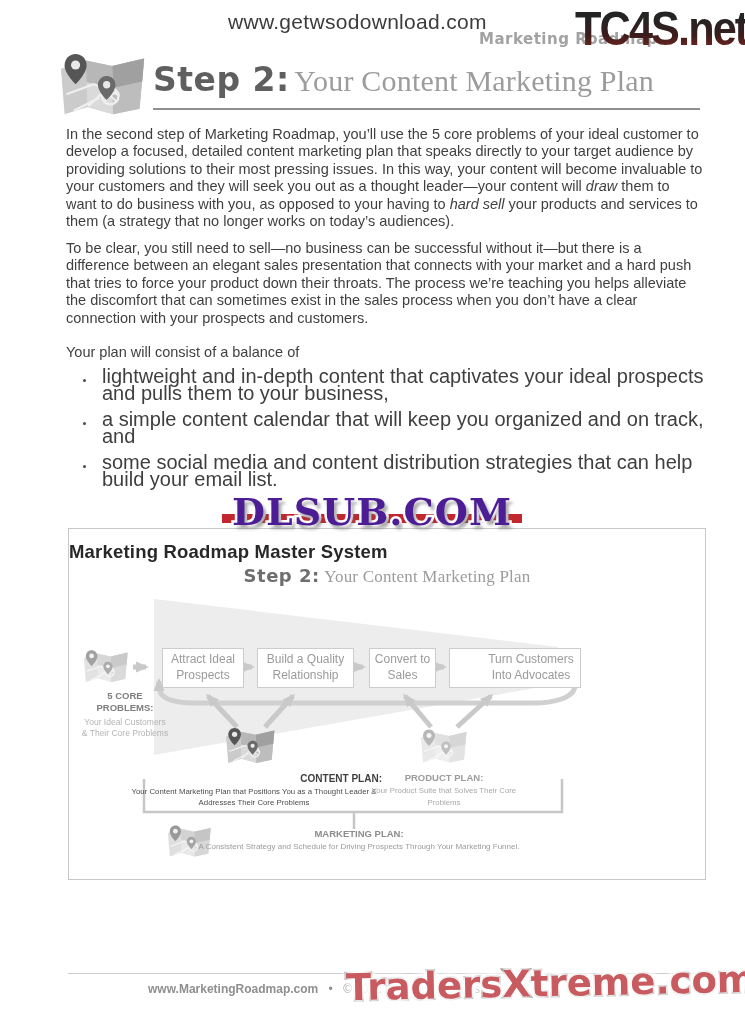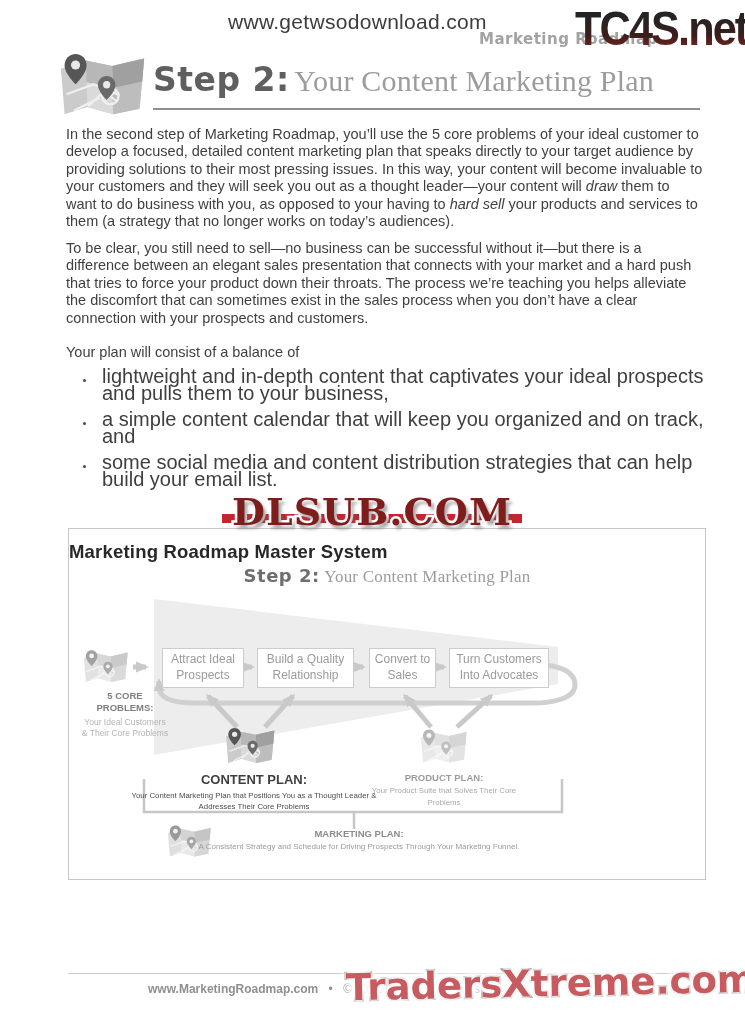--- a/index.html
+++ b/index.html
@@ -29,49 +29,49 @@
   .blist{position:absolute;left:66px;top:368px;width:620px;margin:0;padding:0 0 0 30px;
          font-size:20px;line-height:17.4px;color:#3f3f3f;}
   .blist li{padding-left:6px;margin-bottom:8px;}
   .blist li::marker{color:#4a4a4a;font-size:11px;}
 
   
   .dlsub-wrap{position:absolute;left:226px;top:489px;width:292px;height:58px;z-index:5;}
   .dlsub-bar{position:absolute;left:-4px;right:-4px;top:25px;height:9px;background:#c1272d;}
   .dlsub{position:absolute;left:0;top:0;width:100%;text-align:center;
          font-family:"DejaVu Serif",serif;font-weight:bold;font-size:38px;letter-spacing:1px;
-         color:#7f1d1d;paint-order:stroke;-webkit-text-stroke:5px #ffffff;
+         color:#4c1d95;paint-order:stroke;-webkit-text-stroke:5px #ffffff;
          text-shadow:3px 4px 3px rgba(110,110,110,.55);}
 
   
   .diagram{position:absolute;left:68px;top:528px;width:636px;height:350px;background:#fff;
            border:1px solid #c8c8c8;}
   .dg-title{position:absolute;left:0;right:0;top:12px;
             font-size:18.5px;font-weight:bold;color:#282828;letter-spacing:.2px;}
   .dg-sub{position:absolute;left:0;right:0;top:36px;text-align:center;white-space:nowrap;}
   .dg-sub .step-label{font-size:18px;color:#6e6e6e;}
   .dg-sub .step-title{font-size:17px;color:#9c9c9c;}
   .dg-canvas{position:absolute;left:0;top:0;width:636px;height:350px;}
   .flowbox{position:absolute;display:flex;align-items:center;justify-content:center;text-align:center;
            background:#fff;border:1px solid #cccccc;color:#9b9b9b;font-size:12px;line-height:1.3;height:38px;}
   .fb1{left:93px;top:119px;width:80px;}
   .fb2{left:188px;top:119px;width:95px;}
   .fb3{left:300px;top:119px;width:65px;}
-  .fb4{left:380px;top:119px;width:98px;}
+  .fb4{left:380px;top:119px;width:98px;padding-left:32px;}
   .dg-icon{position:absolute;}
   .icon-core{left:13px;top:119px;width:48px;height:38px;opacity:.55;}
   .icon-content{left:155px;top:196px;width:53px;height:43px;}
   .icon-product{left:350px;top:198px;width:50px;height:40px;opacity:.42;}
   .icon-marketing{left:97px;top:294px;width:47px;height:38px;opacity:.6;}
   .core-label{position:absolute;left:12px;top:161px;width:88px;text-align:center;}
   .core-label .h{font-size:9.5px;font-weight:bold;color:#7e7e7e;line-height:1.3;}
   .core-label .s{font-size:8.5px;color:#b3b3b3;line-height:1.35;margin-top:2px;}
   .plan-label{position:absolute;text-align:center;}
   .content-plan{left:57px;top:243px;width:256px;}
-  .content-plan .h{font-size:13px;font-weight:bold;color:#3f3f3f;line-height:1.3;}
+  .content-plan .h{font-size:10px;font-weight:bold;color:#3f3f3f;line-height:1.3;text-align:right;}
   .content-plan .s{font-size:7.8px;color:#4c4c4c;line-height:1.45;margin-top:1px;}
   .product-plan{left:290px;top:243px;width:170px;}
   .product-plan .h{font-size:9.5px;font-weight:bold;color:#9b9b9b;line-height:1.3;}
   .product-plan .s{font-size:7.8px;color:#a9a9a9;line-height:1.45;margin-top:1px;}
   .mkt-plan{left:110px;top:299px;width:360px;}
   .mkt-plan .h{font-size:9.5px;font-weight:bold;color:#8c8c8c;line-height:1.3;}
   .mkt-plan .s{font-size:8px;color:#9b9b9b;white-space:nowrap;margin-top:2px;}
 
   
   .ft-rule{position:absolute;left:68px;top:973px;width:632px;height:1px;background:#cccccc;}

